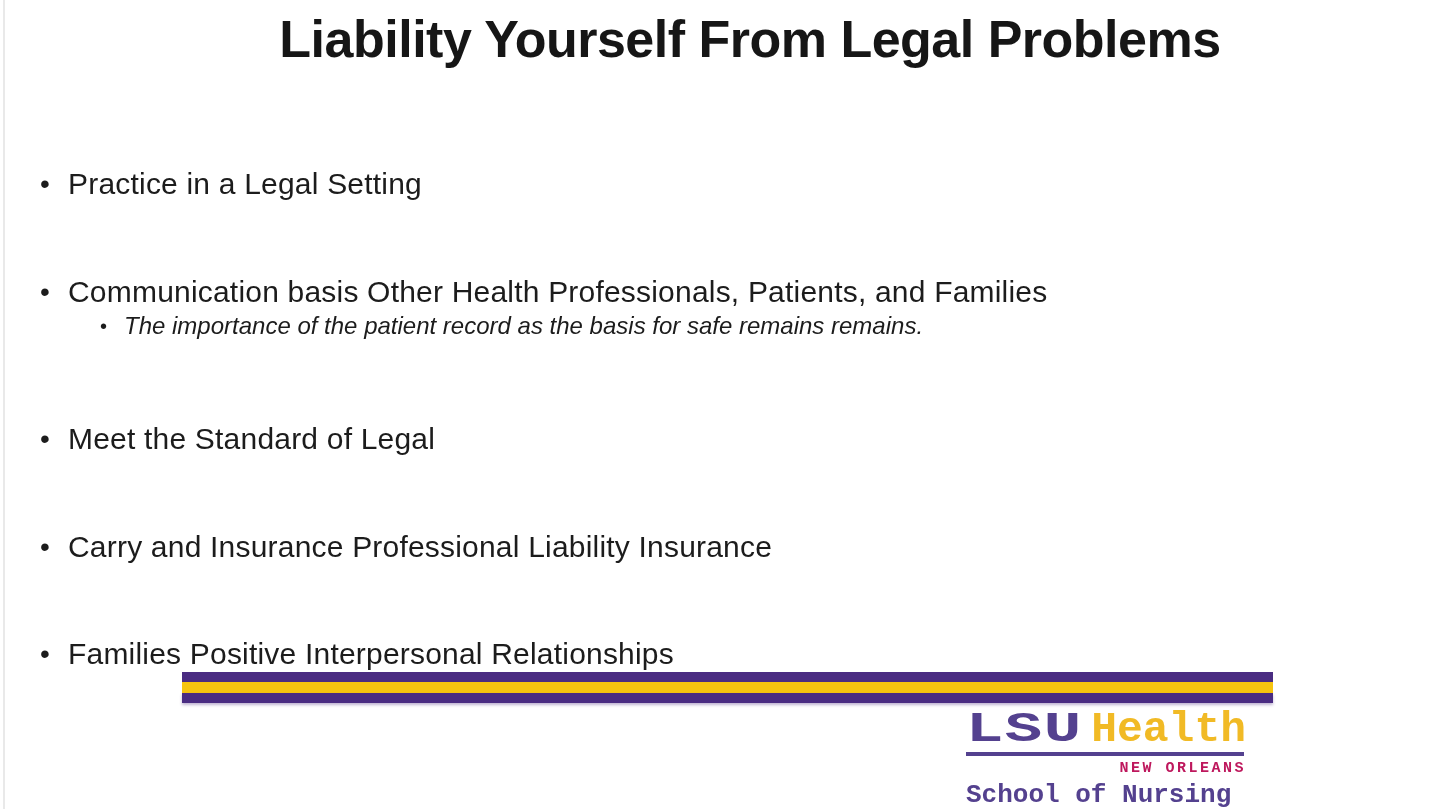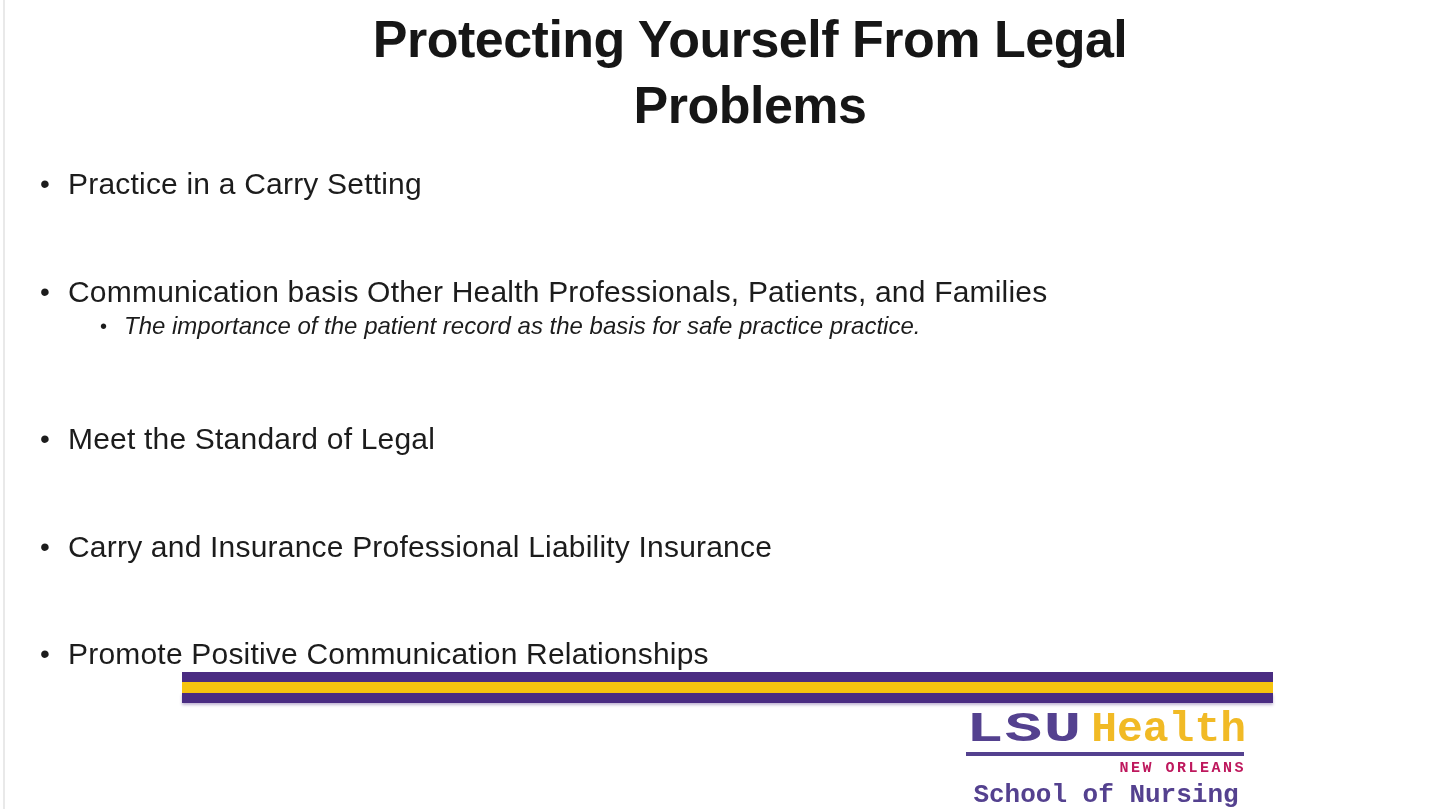--- a/index.html
+++ b/index.html
@@ -138,60 +138,59 @@
     font-size: 15px;
     font-weight: bold;
     letter-spacing: 2.5px;
     color: #be185d;
   }
   .logo-school {
     margin-top: 3px;
     font-size: 26px;
     font-weight: bold;
     color: #54418f;
-    text-align: center;
   }
 </style>
 </head>
 <body>
 
 <div class="slide">
 
   <div class="left-edge"></div>
 
-  <h1 class="slide-title"><span class="title-inner">Protecting Yourself From Legal Problems</span></h1>
+  <h1 class="slide-title"><span class="title-inner">Liability Yourself From Legal Problems</span></h1>
 
   <div class="bullet bullet-0">
     <span class="marker">•</span>
-    <span class="btext">Practice in a Carry Setting</span>
+    <span class="btext">Practice in a Legal Setting</span>
   </div>
 
   <div class="bullet bullet-1">
     <span class="marker">•</span>
     <span class="btext">Communication basis Other Health Professionals, Patients, and Families</span>
   </div>
 
   <div class="sub-bullet">
     <span class="marker">•</span>
-    <span class="btext">The importance of the patient record as the basis for safe practice practice.</span>
+    <span class="btext">The importance of the patient record as the basis for safe remains remains.</span>
   </div>
 
   <div class="bullet bullet-2">
     <span class="marker">•</span>
     <span class="btext">Meet the Standard of Legal</span>
   </div>
 
   <div class="bullet bullet-3">
     <span class="marker">•</span>
     <span class="btext">Carry and Insurance Professional Liability Insurance</span>
   </div>
 
   <div class="bullet bullet-4">
     <span class="marker">•</span>
-    <span class="btext">Promote Positive Communication Relationships</span>
+    <span class="btext">Families Positive Interpersonal Relationships</span>
   </div>
 
   <div class="stripe">
     <div class="band-purple-top"></div>
     <div class="band-gold"></div>
     <div class="band-purple-bottom"></div>
   </div>
 
   <div class="logo">
     <div class="logo-row1">

